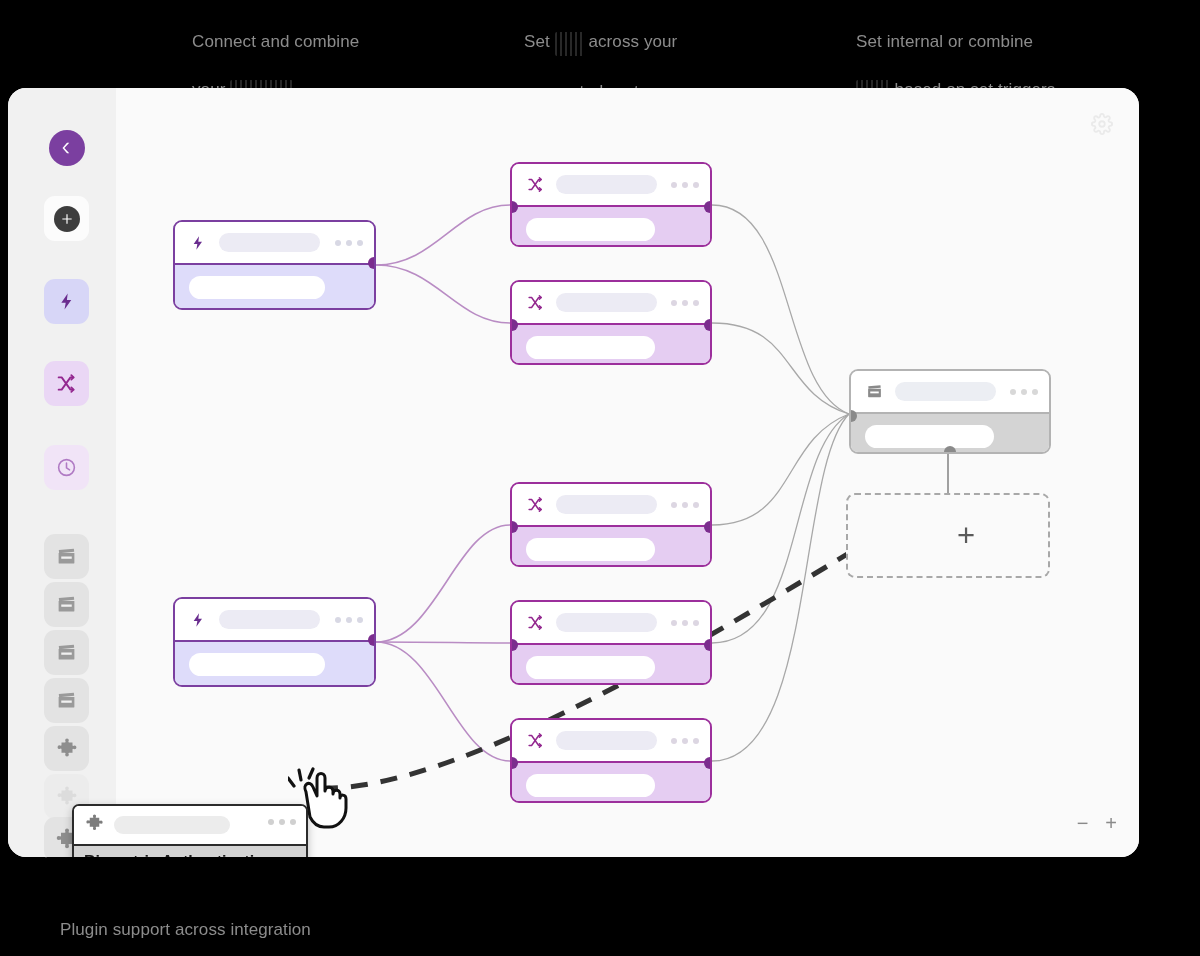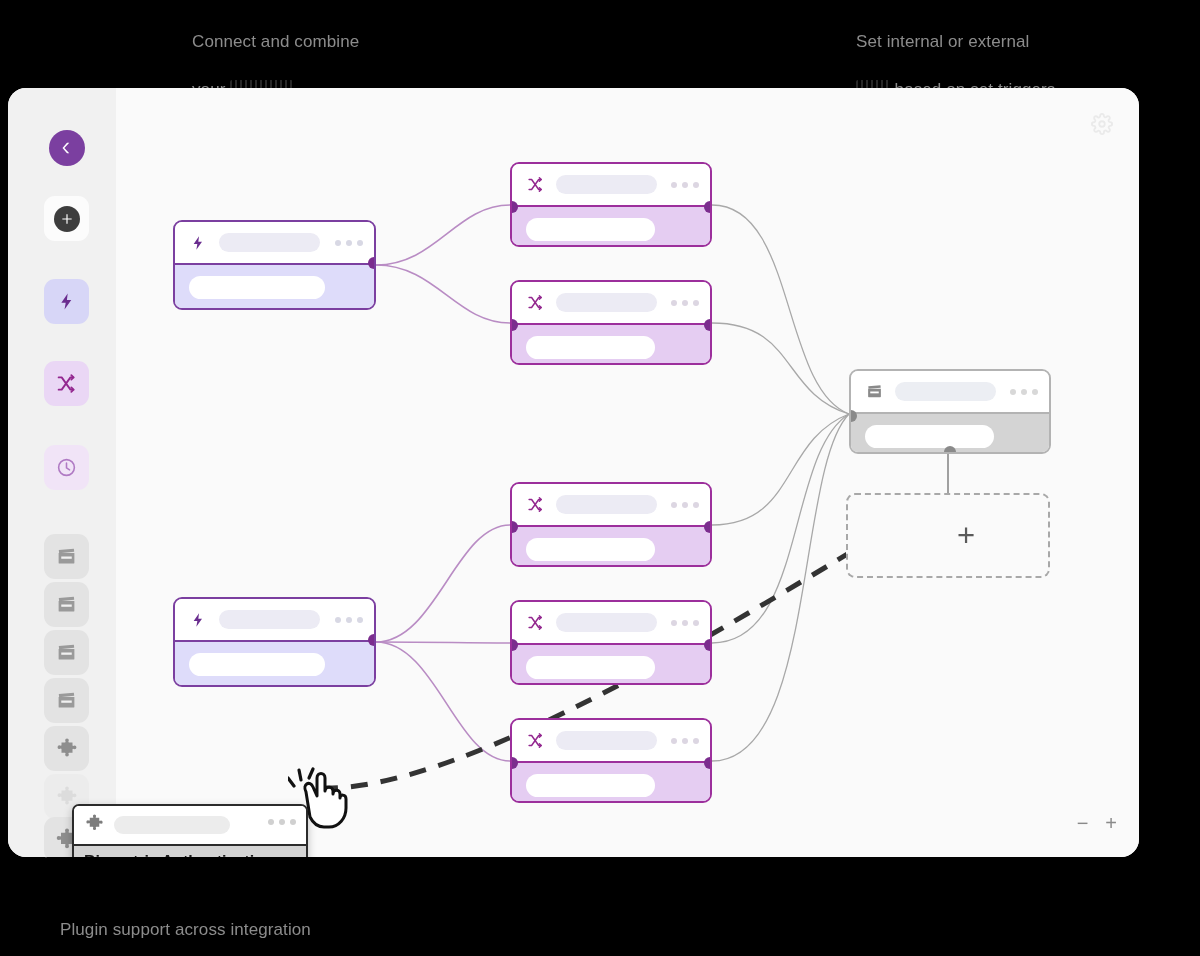--- a/index.html
+++ b/index.html
@@ -161,23 +161,27 @@
 </head>
 <body>
 
 <div id="root">
 
   <div class="caption" id="cap-connect">
     <span>Connect and combine</span><br>
     <span>your </span><span class="redacted">&nbsp;&nbsp;&nbsp;&nbsp;&nbsp;&nbsp;&nbsp;&nbsp;&nbsp;&nbsp;&nbsp;&nbsp;&nbsp;</span>
   </div>
 
+  <div class="caption" id="cap-set">
+    <span>Set </span><span class="redacted">&nbsp;&nbsp;&nbsp;&nbsp;&nbsp;&nbsp;</span><span> across your</span><br>
+    <span>connected systems.</span>
+  </div>
 
   <div class="caption" id="cap-internal">
-    <span>Set internal or external</span><br>
+    <span>Set internal or combine</span><br>
     <span class="redacted">&nbsp;&nbsp;&nbsp;&nbsp;&nbsp;&nbsp;&nbsp;</span><span> based on set triggers.</span>
   </div>
 
   <div class="caption" id="cap-plugin">
     <span>Plugin support across integration</span><br>
     
   </div>
 
   <div class="leader" style="left:180px; top:88px; height:152px;"></div>
   <div class="leader" style="left:516px; top:88px; height:95px;"></div>

